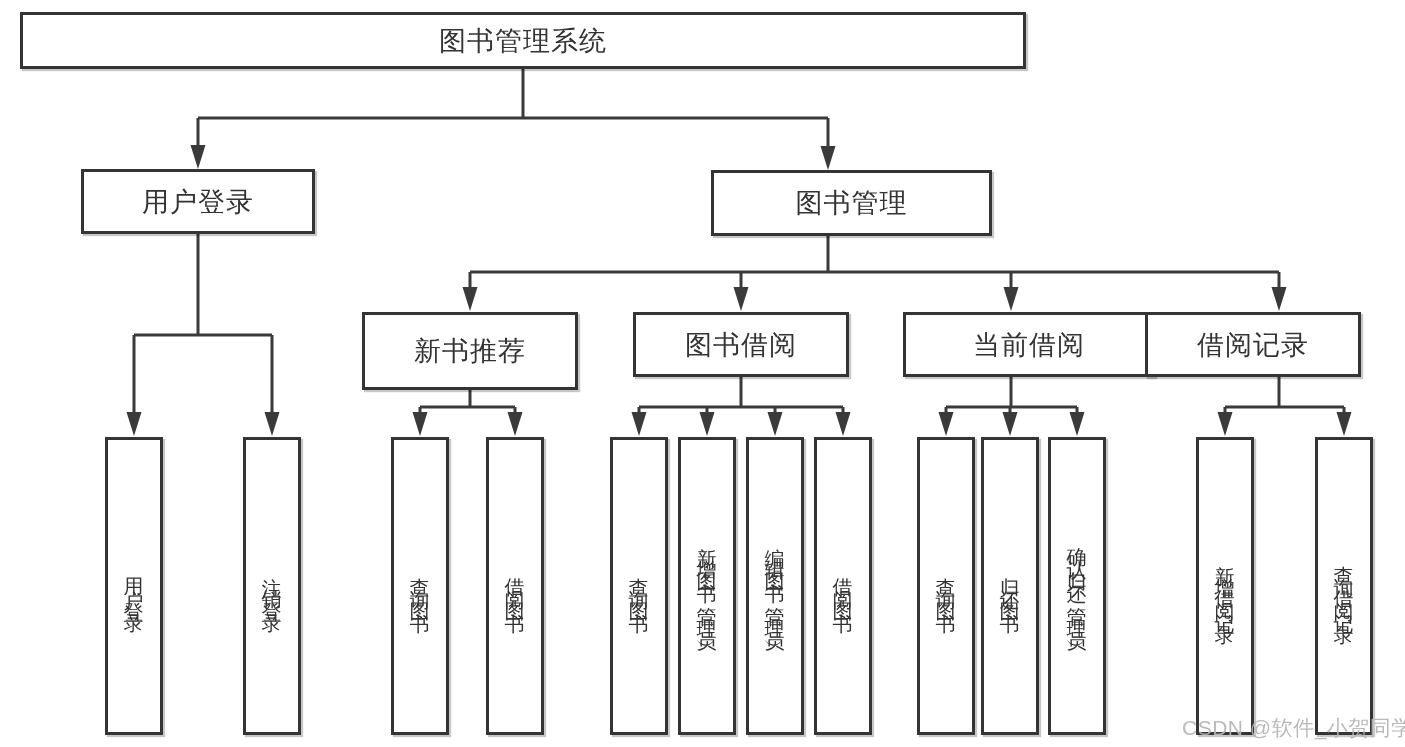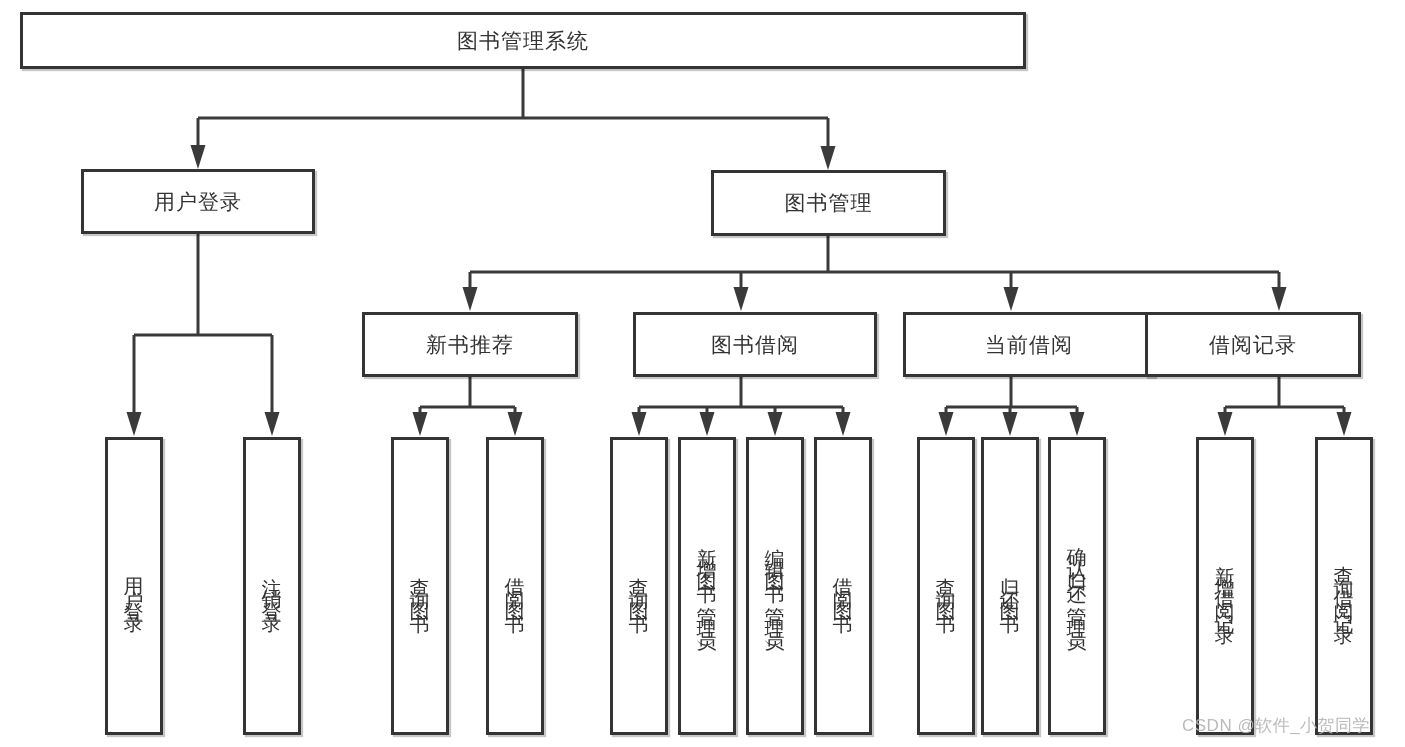--- a/index.html
+++ b/index.html
@@ -11,36 +11,36 @@
     overflow:hidden;
   }
   #wires{position:absolute;left:0;top:0;width:1405px;height:747px;}
   .node{
     position:absolute;
     box-sizing:border-box;
     border:3px solid #343434;
     background:#ffffff;
     color:#333333;
     display:flex;align-items:center;justify-content:center;
-    font-size:21px;
+    font-size:27px;
     letter-spacing:1px;
     box-shadow:2px 2px 1px rgba(0,0,0,0.22);
   }
   .node.v{
     writing-mode:vertical-rl;
     text-orientation:mixed;
     font-size:20px;
     letter-spacing:12px;
     line-height:1;
   }
   #watermark{
     position:absolute;
     left:1182px;top:714px;
     width:223px;
-    font-size:17px;
+    font-size:21px;
     color:#b5b5b5;
     letter-spacing:0.5px;
     white-space:nowrap;
     z-index:10;
     opacity:0.92;
   }
 </style>
 </head>
 <body>
 
@@ -89,24 +89,24 @@
       <polygon points="1069.5,412 1084.5,412 1077,436"></polygon>
 
       <polygon points="1217.5,412 1232.5,412 1225,436"></polygon>
       <polygon points="1336.5,412 1351.5,412 1344,436"></polygon>
     </g>
   </svg>
 
   <div class="node" style="left:20px;top:12px;width:1006px;height:57px;">图书管理系统</div>
 
   <div class="node" style="left:81px;top:169px;width:234px;height:65px;">用户登录</div>
-  <div class="node" style="left:711px;top:170px;width:235px;height:66px;">图书管理</div>
+  <div class="node" style="left:711px;top:170px;width:281px;height:66px;">图书管理</div>
 
-  <div class="node" style="left:362px;top:312px;width:216px;height:65px;">新书推荐</div>
-  <div class="node" style="left:633px;top:312px;width:244px;height:65px;">图书借阅</div>
+  <div class="node" style="left:362px;top:312px;width:216px;height:78px;">新书推荐</div>
+  <div class="node" style="left:633px;top:312px;width:216px;height:65px;">图书借阅</div>
   <div class="node" style="left:903px;top:312px;width:252px;height:65px;">当前借阅</div>
   <div class="node" style="left:1145px;top:312px;width:216px;height:65px;">借阅记录</div>
 
   <div class="node v" style="left:105px;top:437px;width:58px;height:298px;">用户登录</div>
   <div class="node v" style="left:243px;top:437px;width:58px;height:298px;">注销登录</div>
 
   <div class="node v" style="left:391px;top:437px;width:58px;height:298px;">查询图书</div>
   <div class="node v" style="left:486px;top:437px;width:58px;height:298px;">借阅图书</div>
 
   <div class="node v" style="left:610px;top:437px;width:58px;height:298px;">查询图书</div>

